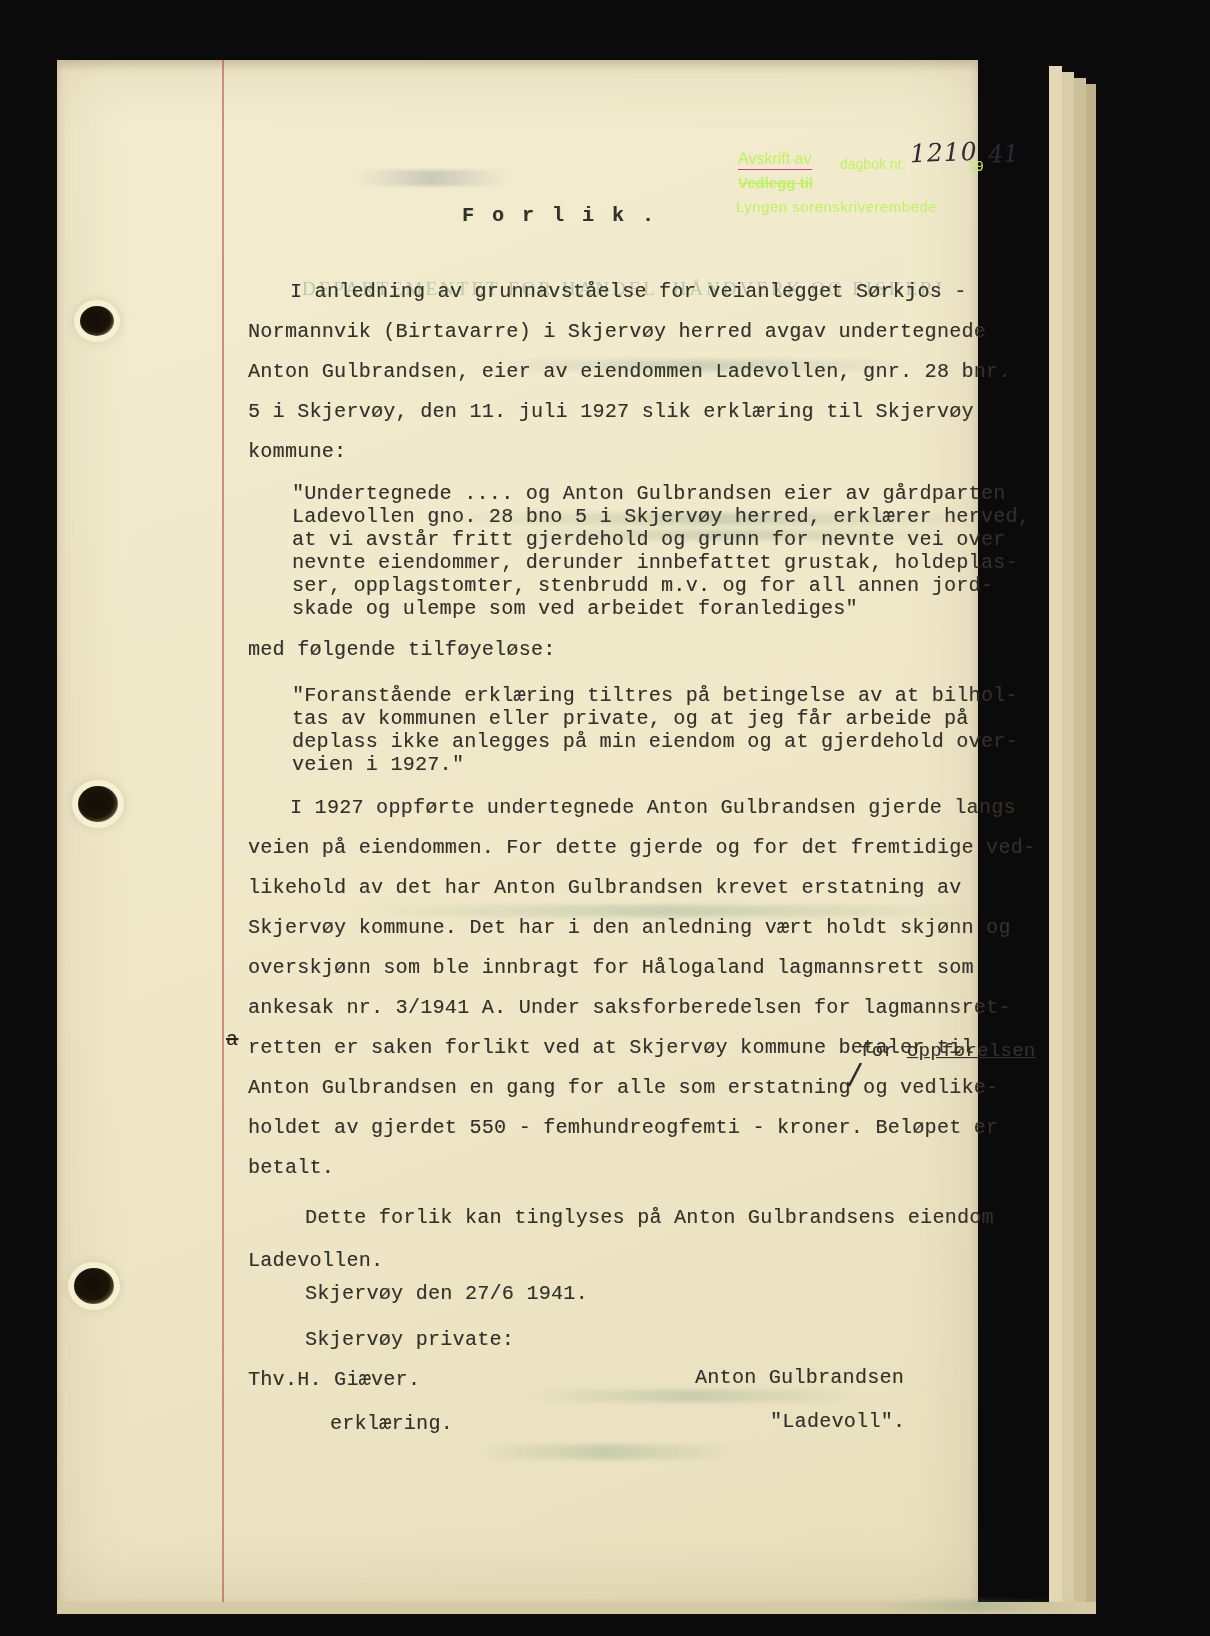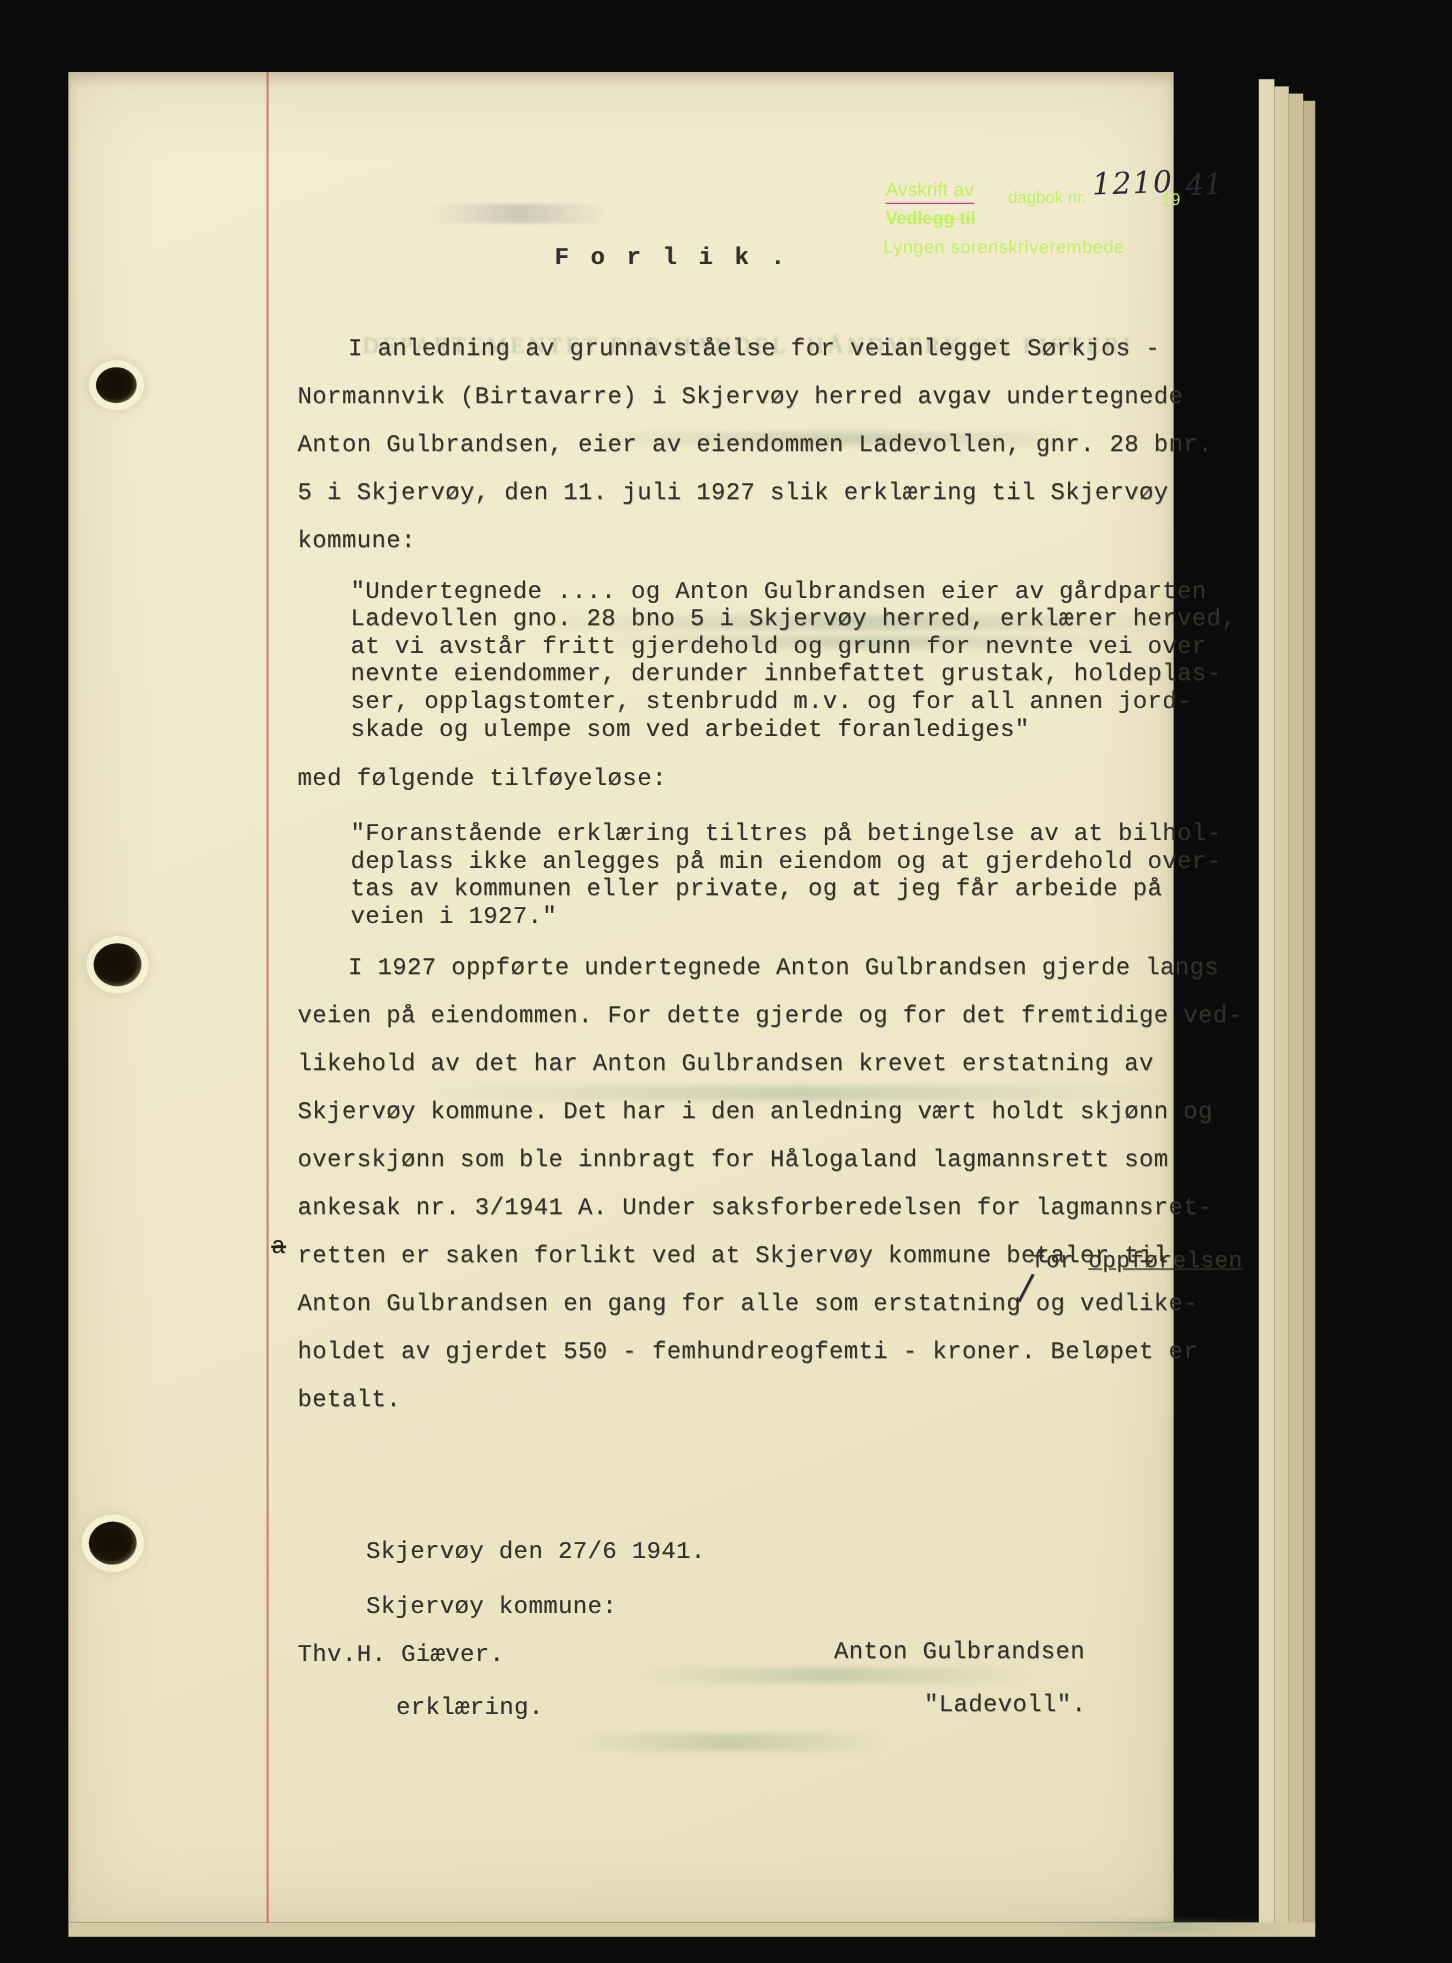--- a/index.html
+++ b/index.html
@@ -114,31 +114,32 @@
   <span class="stamp-txt st-office">Lyngen sorenskriverembede</span>
 
   <div class="txt title">F o r l i k .</div>
 
   <div class="txt para ind40 p1"><div class="tline">I anledning av grunnavståelse for veianlegget Sørkjos -</div><div class="tline">Normannvik (Birtavarre) i Skjervøy herred avgav undertegnede</div><div class="tline">Anton Gulbrandsen, eier av eiendommen Ladevollen, gnr. 28 bnr.</div><div class="tline">5 i Skjervøy, den 11. juli 1927 slik erklæring til Skjervøy</div><div class="tline">kommune:</div></div>
 
   <div class="txt quote q1"><div class="tline">"Undertegnede .... og Anton Gulbrandsen eier av gårdparten</div><div class="tline">Ladevollen gno. 28 bno 5 i Skjervøy herred, erklærer herved,</div><div class="tline">at vi avstår fritt gjerdehold og grunn for nevnte vei over</div><div class="tline">nevnte eiendommer, derunder innbefattet grustak, holdeplas-</div><div class="tline">ser, opplagstomter, stenbrudd m.v. og for all annen jord-</div><div class="tline">skade og ulempe som ved arbeidet foranlediges"</div></div>
 
   <div class="txt mid">med følgende tilføyeløse:</div>
 
-  <div class="txt quote q2"><div class="tline">"Foranstående erklæring tiltres på betingelse av at bilhol-</div><div class="tline">deplass ikke anlegges på min eiendom og at gjerdehold over-</div><div class="tline">tas av kommunen eller private, og at jeg får arbeide på</div><div class="tline">veien i 1927."</div></div>
+  <div class="txt quote q2"><div class="tline">"Foranstående erklæring tiltres på betingelse av at bilhol-</div><div class="tline">tas av kommunen eller private, og at jeg får arbeide på</div><div class="tline">deplass ikke anlegges på min eiendom og at gjerdehold over-</div><div class="tline">veien i 1927."</div></div>
 
   <div class="txt para ind40 p3"><div class="tline">I 1927 oppførte undertegnede Anton Gulbrandsen gjerde langs</div><div class="tline">veien på eiendommen. For dette gjerde og for det fremtidige ved-</div><div class="tline">likehold av det har Anton Gulbrandsen krevet erstatning av</div><div class="tline">Skjervøy kommune. Det har i den anledning vært holdt skjønn og</div><div class="tline">overskjønn som ble innbragt for Hålogaland lagmannsrett som</div><div class="tline">ankesak nr. 3/1941 A. Under saksforberedelsen for lagmannsret-</div><div class="tline">retten er saken forlikt ved at Skjervøy kommune betaler til</div><div class="tline">Anton Gulbrandsen en gang for alle som erstatning og vedlike-</div><div class="tline">holdet av gjerdet 550 - femhundreogfemti - kroner. Beløpet er</div><div class="tline">betalt.</div></div>
 
   <span class="txt mstrike">a</span>
 
   <span class="txt insertion"><span>for </span><span class="u">oppførelsen</span></span>
   <span class="txt caret">/</span>
 
+  <div class="txt para ind56 p4"><div class="tline">Dette forlik kan tinglyses på Anton Gulbrandsens eiendom</div><div class="tline">Ladevollen.</div></div>
 
   <div class="txt dateline">Skjervøy den 27/6 1941.</div>
 
-  <div class="txt sigkom">Skjervøy kommune:</div>
+  <div class="txt sigkom">Skjervøy private:</div>
   <div class="txt signl">Thv.H. Giæver.</div>
   <div class="txt signr">Anton Gulbrandsen</div>
   <div class="txt sigtl">erklæring.</div>
   <div class="txt sigsr">"Ladevoll".</div>
 
 </div>
 
 </body></html>

